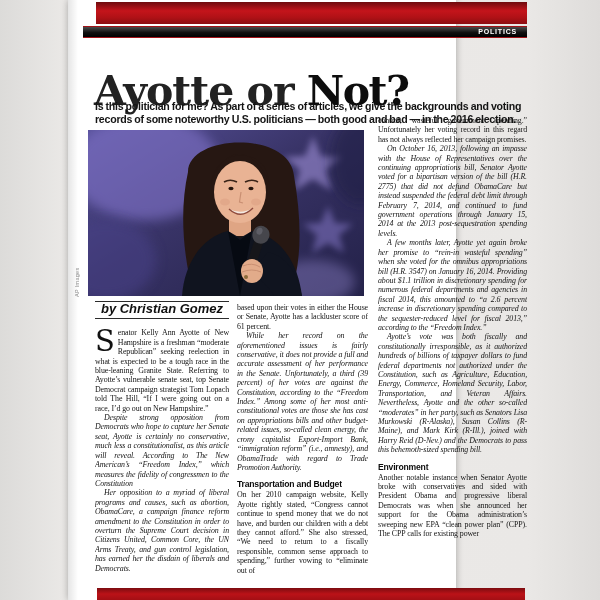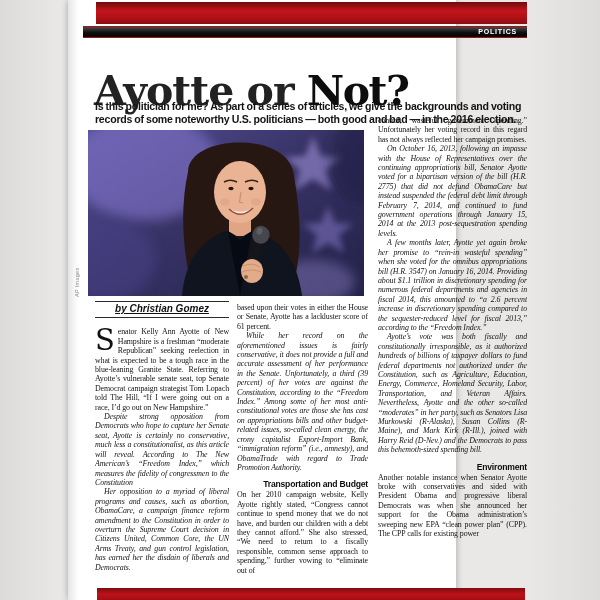--- a/index.html
+++ b/index.html
@@ -63,36 +63,36 @@
     text-align:justify;letter-spacing:-.1px;
   }
   .col-1{left:27px;top:301px;width:134px;height:284px;}
   .col-2{left:169px;top:303px;width:131px;height:282px;}
   .col-3{left:310px;top:116px;width:149px;height:469px;}
   .body-para{margin:0;}
   .body-para.indent{text-indent:9px;font-style:italic;}
   .col-heading{
     margin:7px 0 1px 0;
     font-family:"Liberation Sans",sans-serif;font-weight:bold;
-    font-size:8.6px;line-height:10px;color:#0d0d0d;text-align:right;
+    font-size:8.6px;line-height:10px;color:#0d0d0d;text-align:left;
     letter-spacing:-.2px;
   }
   .dropcap{
     float:left;
     font-family:"DejaVu Serif",serif;font-size:29px;line-height:24px;
     padding:1px 3px 0 0;color:#111;
   }
   
   .byline-box{
     border-top:1px solid #2b2b2b;border-bottom:1px solid #2b2b2b;
     margin-bottom:9px;padding:2px 0 3px 0;text-align:center;
   }
   .byline{
     font-family:"Liberation Sans",sans-serif;font-weight:bold;font-style:italic;
-    font-size:10px;color:#101010;letter-spacing:0;text-decoration:underline;
+    font-size:13px;color:#101010;letter-spacing:0;
   }
   
   .red-bar-bottom{
     position:absolute;left:29px;top:588px;width:428px;height:12px;
     background:linear-gradient(180deg,#7c0c10 0%,#bb1218 50%,#a30f14 100%);
   }
 </style>
 </head>
 <body>
 

